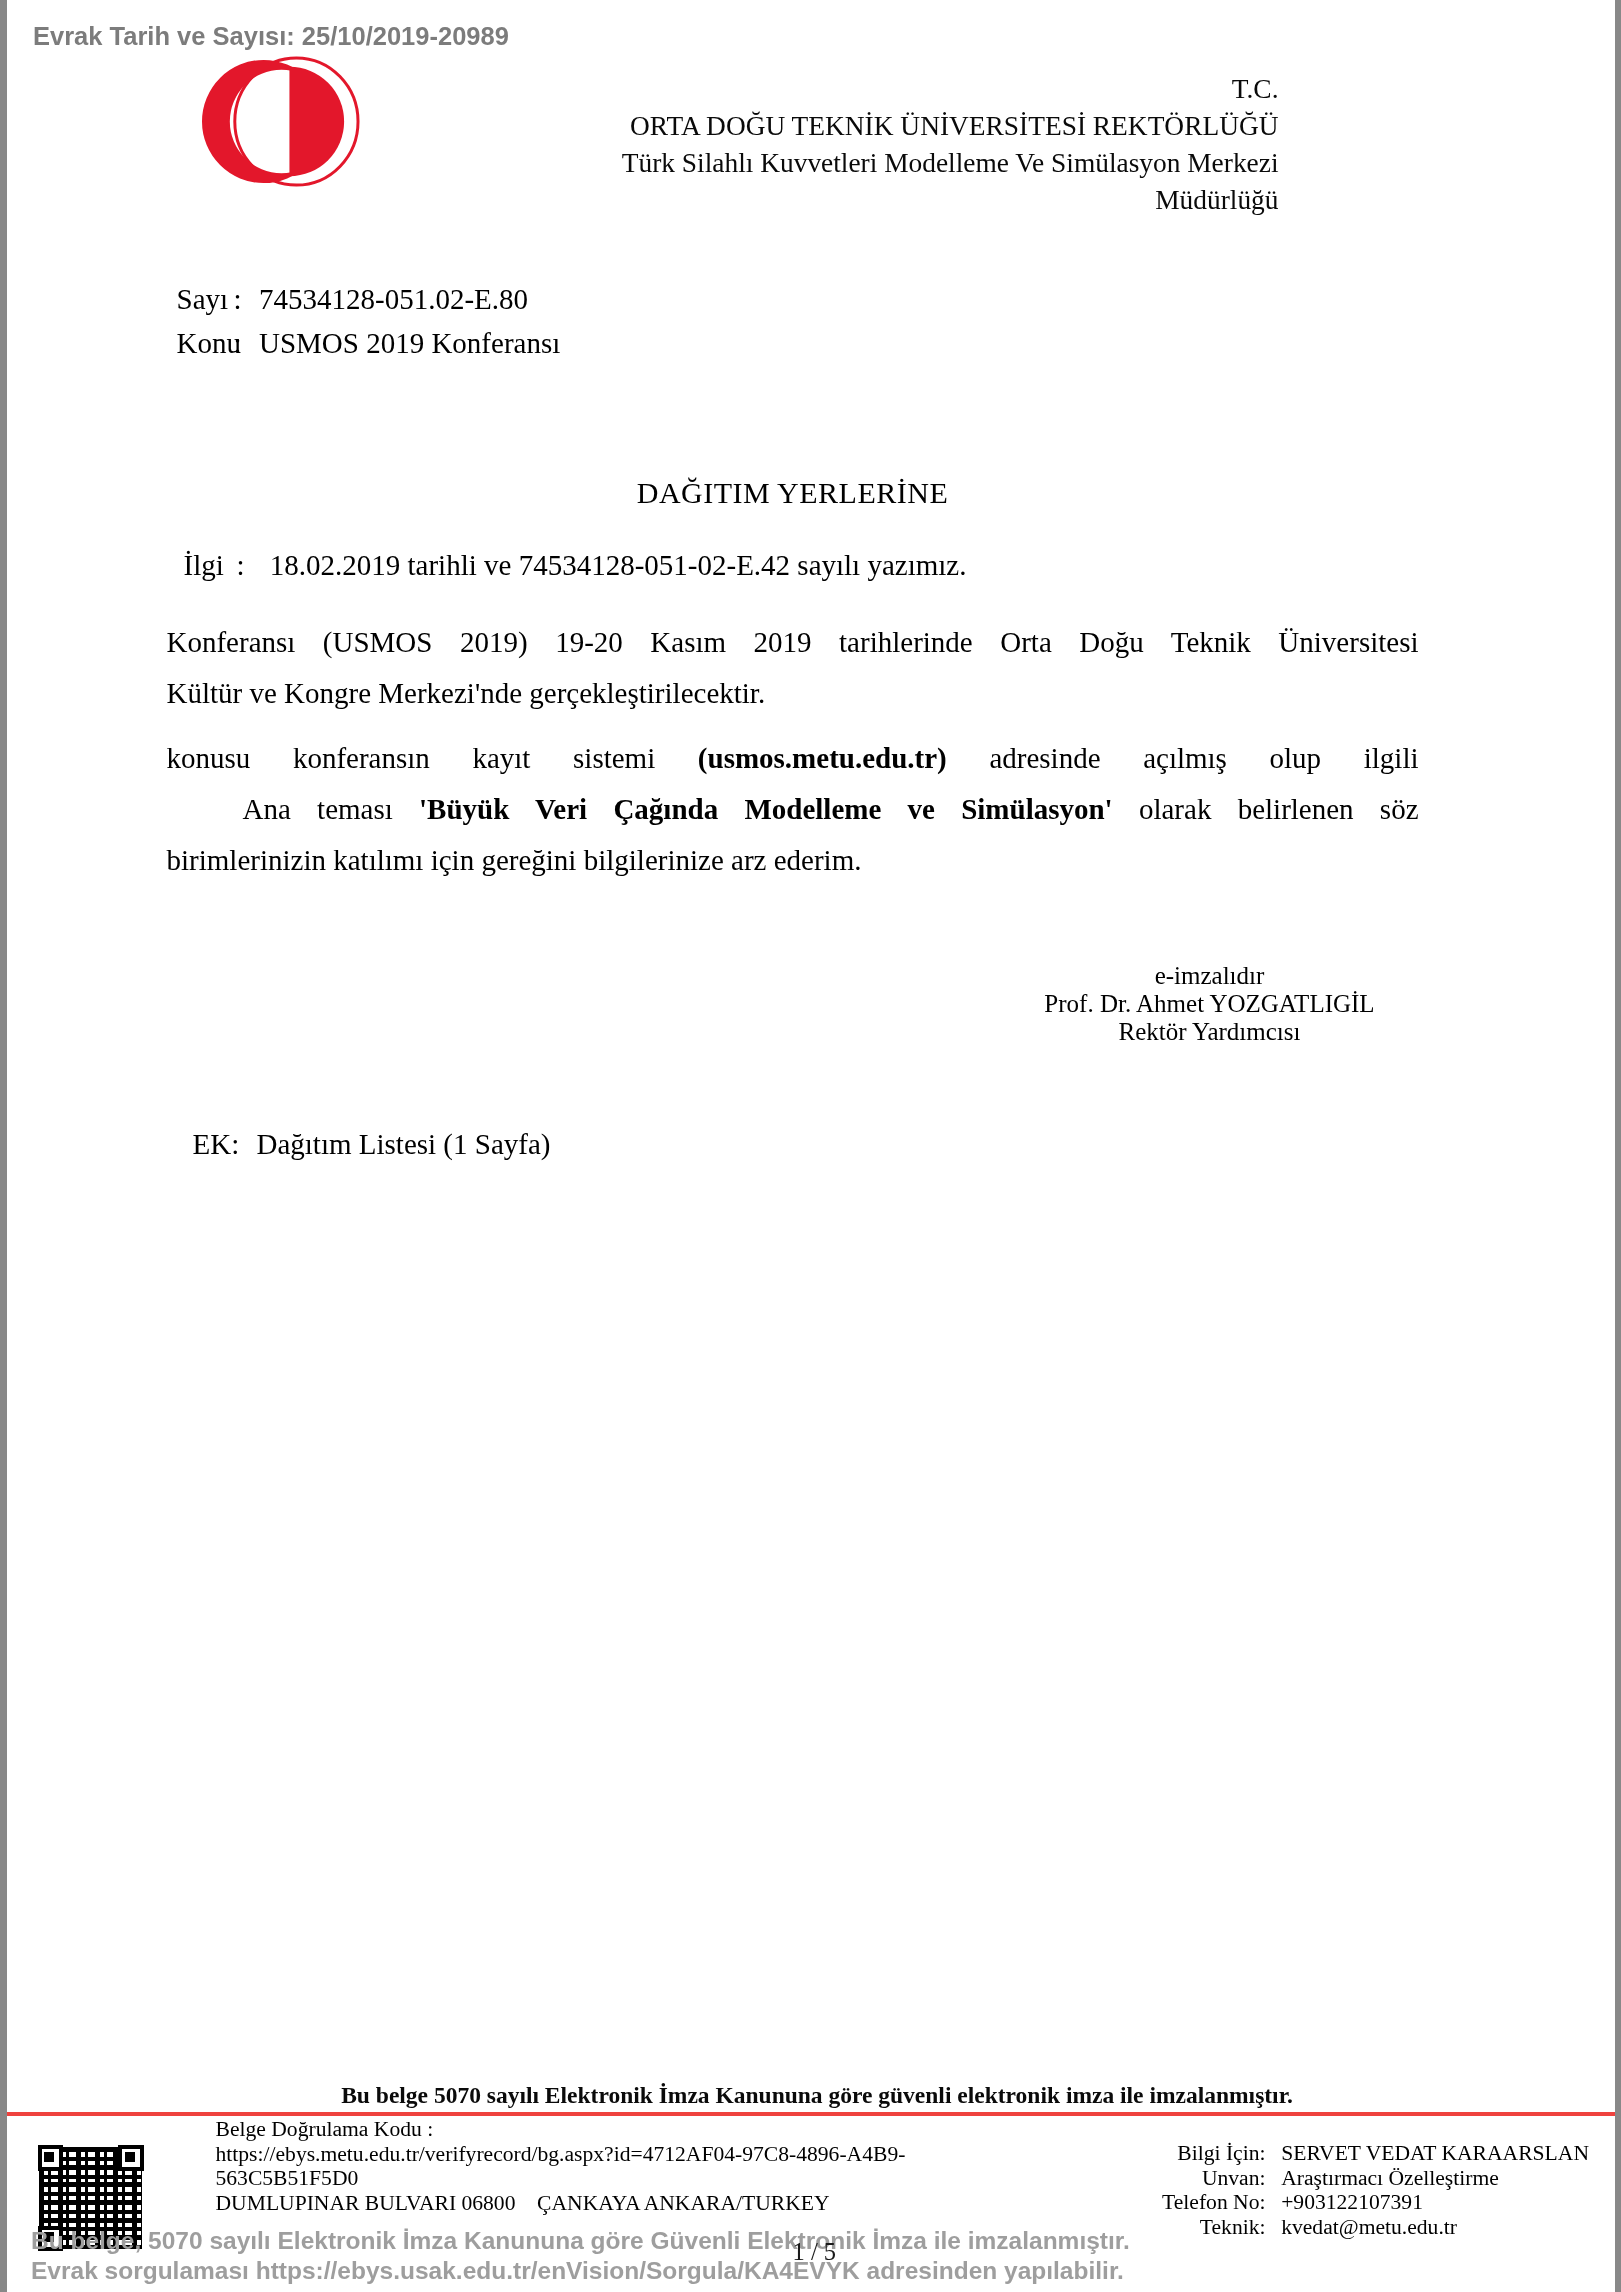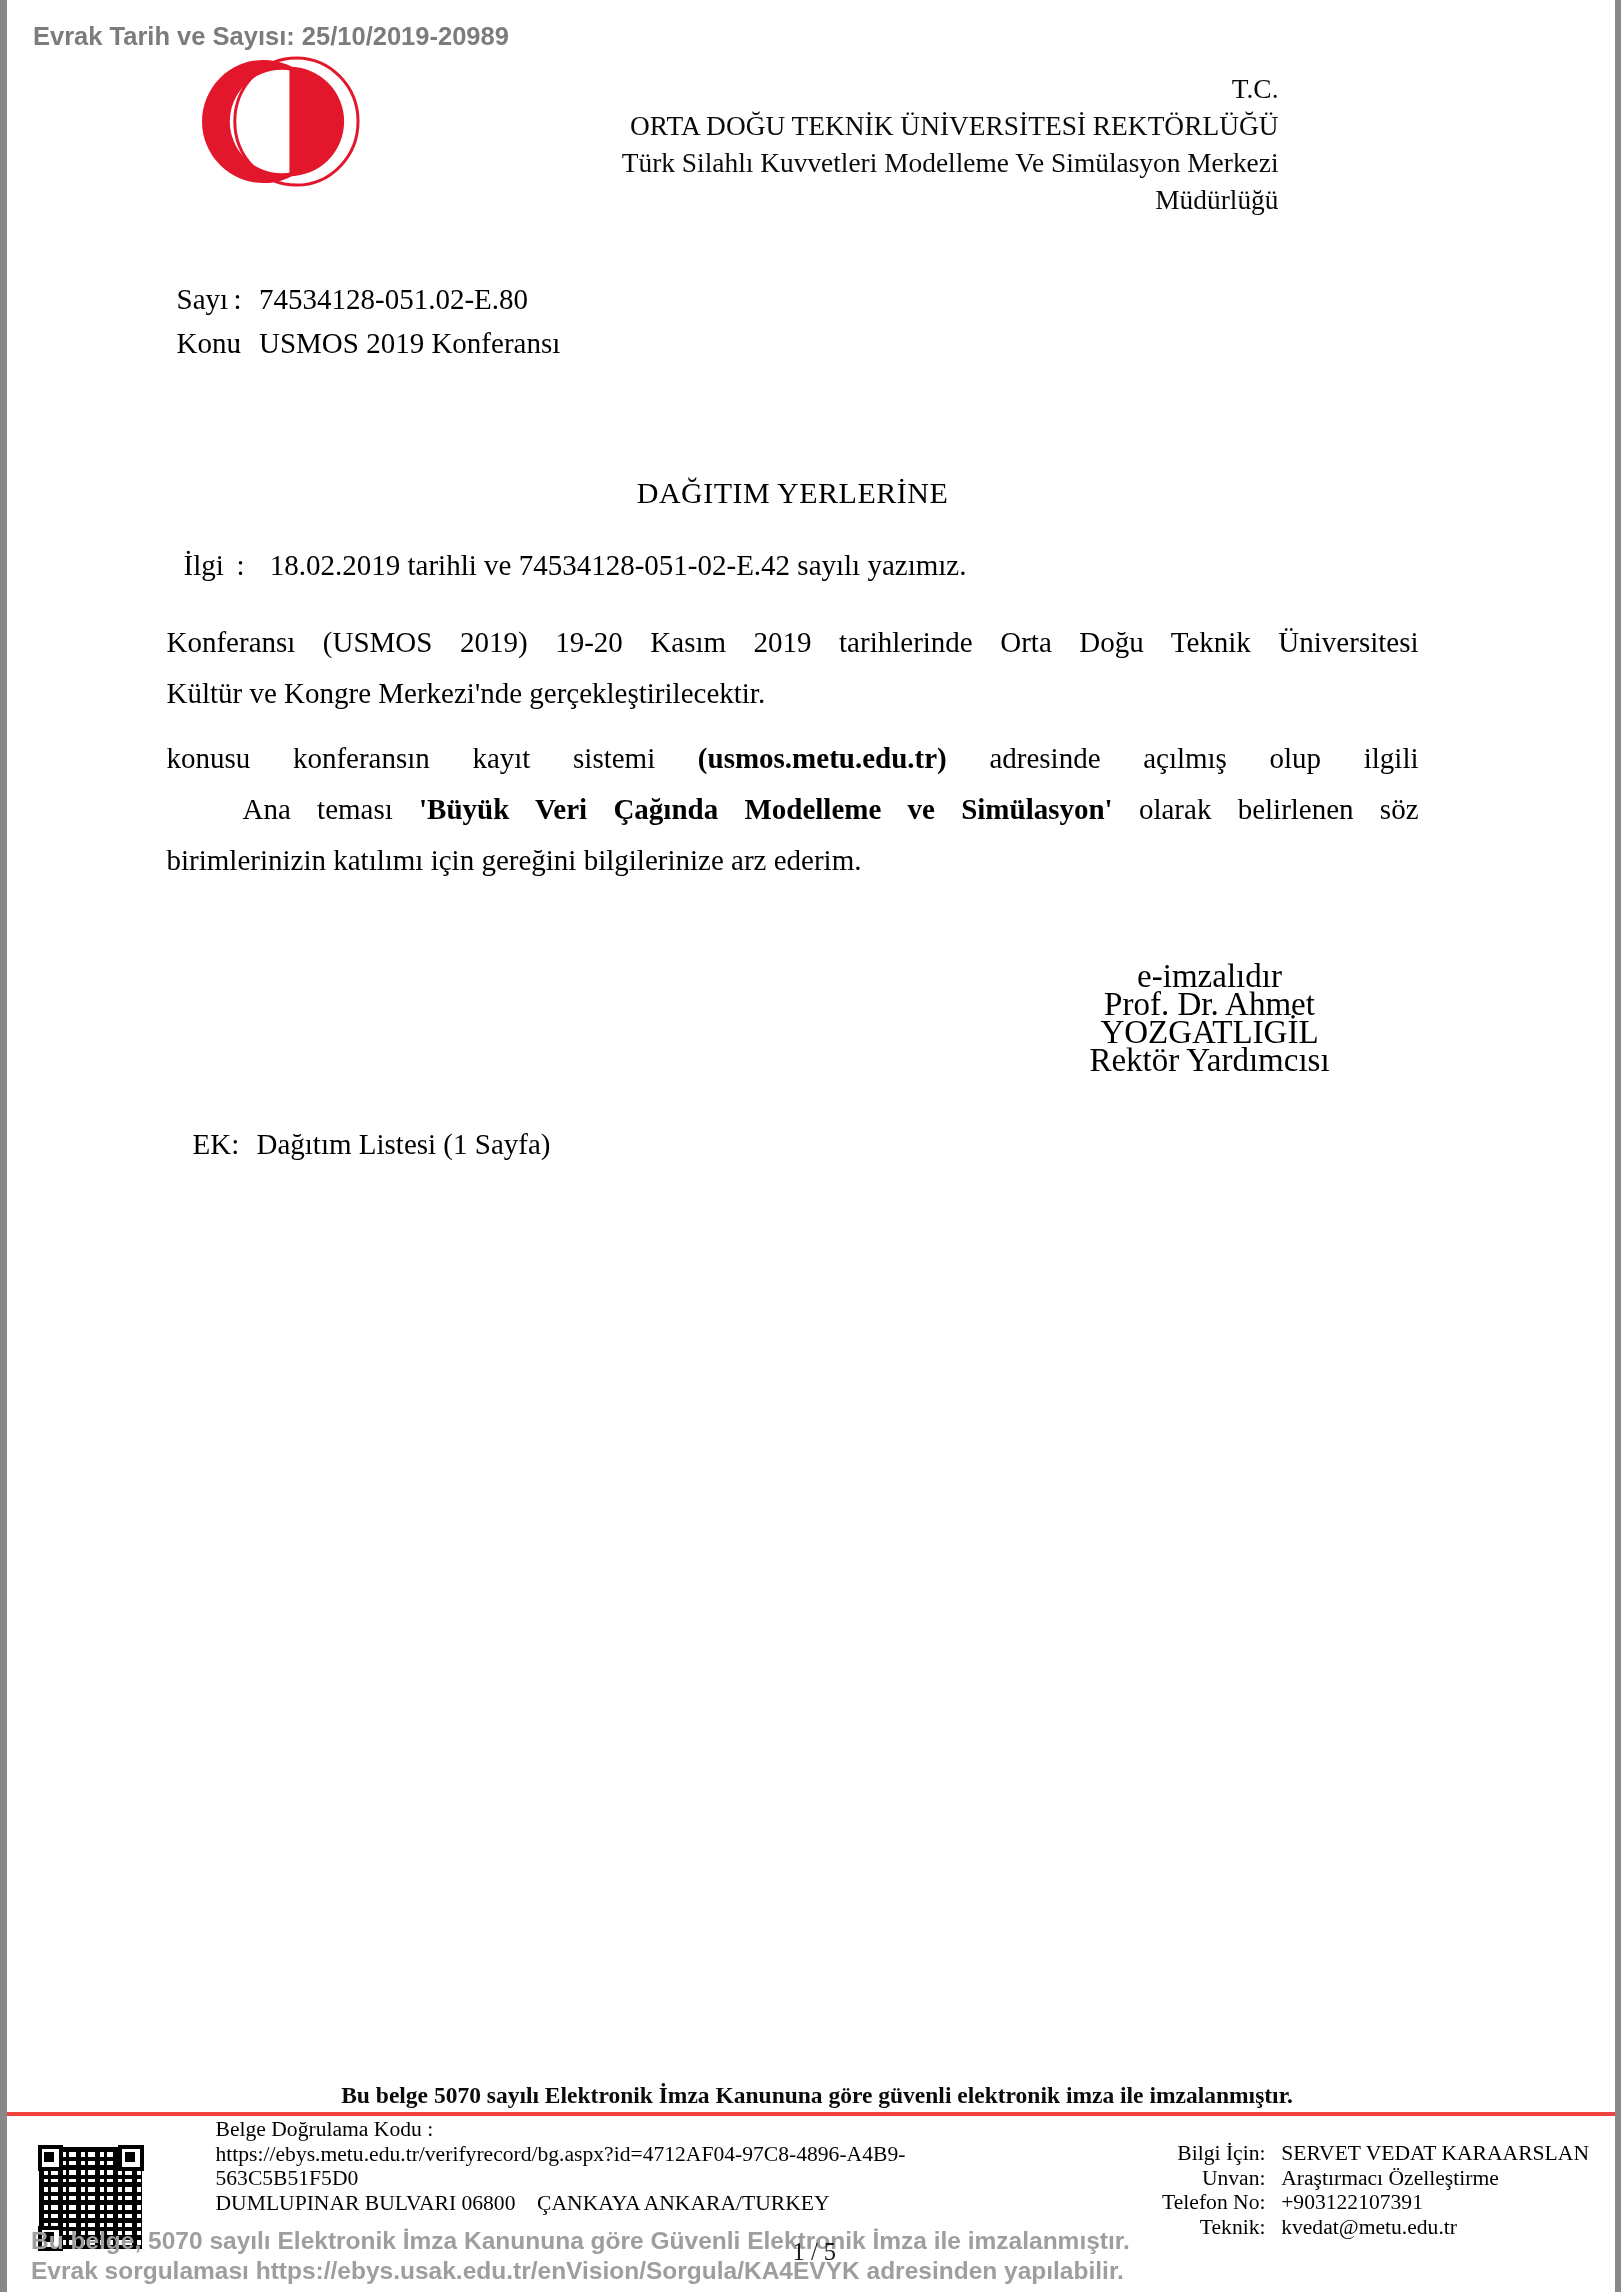--- a/index.html
+++ b/index.html
@@ -36,21 +36,21 @@
   .ref-colon{display:inline-block;width:15.7px;}
   .ref-text{margin-left:17.6px;white-space:nowrap;}
   
   .bodytext{left:160px;top:617px;width:1252px;font-size:29px;}
   .bline{line-height:51px;text-align:justify;}
   .bline.just{text-align-last:justify;}
   .bline.indent{text-indent:76px;}
   .para2{margin-top:13.7px;}
   .b{font-weight:bold;}
   
-  .signature{left:1007px;top:962px;width:392px;text-align:center;font-size:33px;line-height:28px;}
+  .signature{left:1007px;top:962px;width:392px;text-align:center;font-size:25px;line-height:28px;}
   
   .ekrow{left:186px;top:1128px;font-size:29px;display:flex;}
   .ek-label{display:inline-block;width:64px;}
   
   .esign-notice{left:0;top:2082px;width:1621px;text-align:center;font-size:23.5px;font-weight:bold;color:#0a0a0a;}
   .redline{left:0;top:2112px;width:1621px;height:3.9px;background:#ef423e;}
   .qr{left:29px;top:2143px;width:110px;height:110px;background:#fff;z-index:1;}
   .qr-noise{
     position:absolute;left:3.9px;top:3.9px;right:3.9px;bottom:3.9px;
     background-image:

